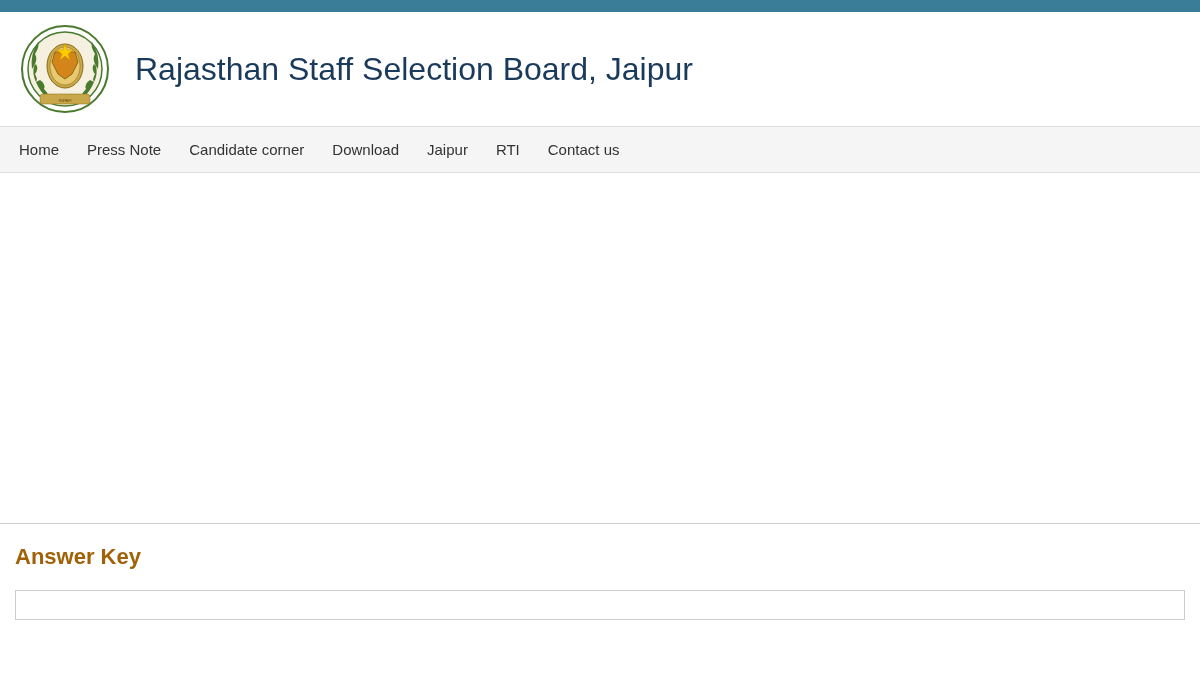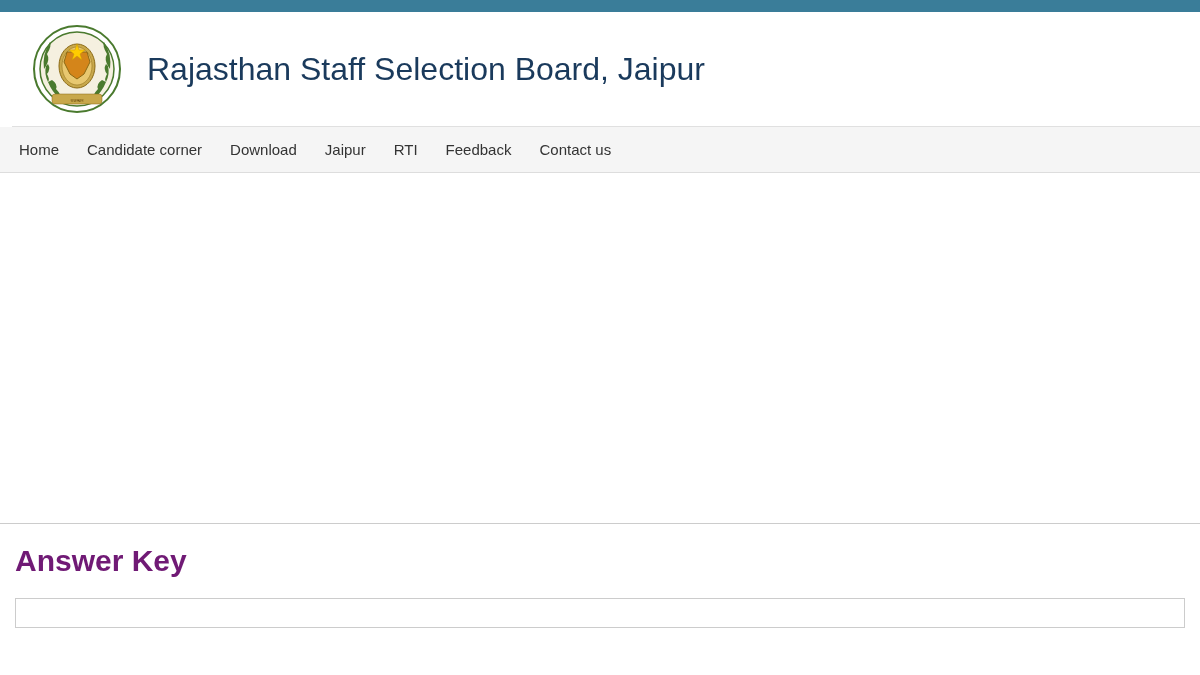--- a/index.html
+++ b/index.html
@@ -23,21 +23,20 @@
     }
 
     
     .header {
       display: flex;
       align-items: center;
       padding: 10px 15px;
       background: #ffffff;
       border-bottom: 1px solid #e0e0e0;
       min-height: 115px;
-      margin-left: 12px;
     }
 
     .logo-container {
       width: 100px;
       height: 90px;
       display: flex;
       align-items: center;
       justify-content: center;
       flex-shrink: 0;
     }
@@ -97,22 +96,22 @@
       border-top: 1px solid #cccccc;
       margin: 0;
     }
 
     
     .answer-key-section {
       padding: 20px 15px 10px 15px;
     }
 
     .answer-key-title {
-      color: #701a75;
-      font-size: 30px;
+      color: #a16207;
+      font-size: 22px;
       font-weight: bold;
       font-family: Arial, sans-serif;
     }
 
     
     .table-area {
       padding: 10px 15px;
     }
 
     .table-container {
@@ -156,33 +155,33 @@
   </div>
   <h1 class="site-title">Rajasthan Staff Selection Board, Jaipur</h1>
 </div>
 
 <nav class="navbar">
   <ul class="nav-list">
     <li>
       <a href="#">Home</a>
     </li>
     <li>
+      <a href="#">Press Note</a>
+    </li>
+    <li>
       <a href="#">Candidate corner</a>
     </li>
     <li>
       <a href="#">Download</a>
     </li>
     <li>
       <a href="#">Jaipur</a>
     </li>
     <li>
       <a href="#">RTI</a>
-    </li>
-    <li>
-      <a href="#">Feedback</a>
     </li>
     <li>
       <a href="#">Contact us</a>
     </li>
   </ul>
 </nav>
 
 <div class="main-content">
   <div class="content-area"></div>
 </div>

